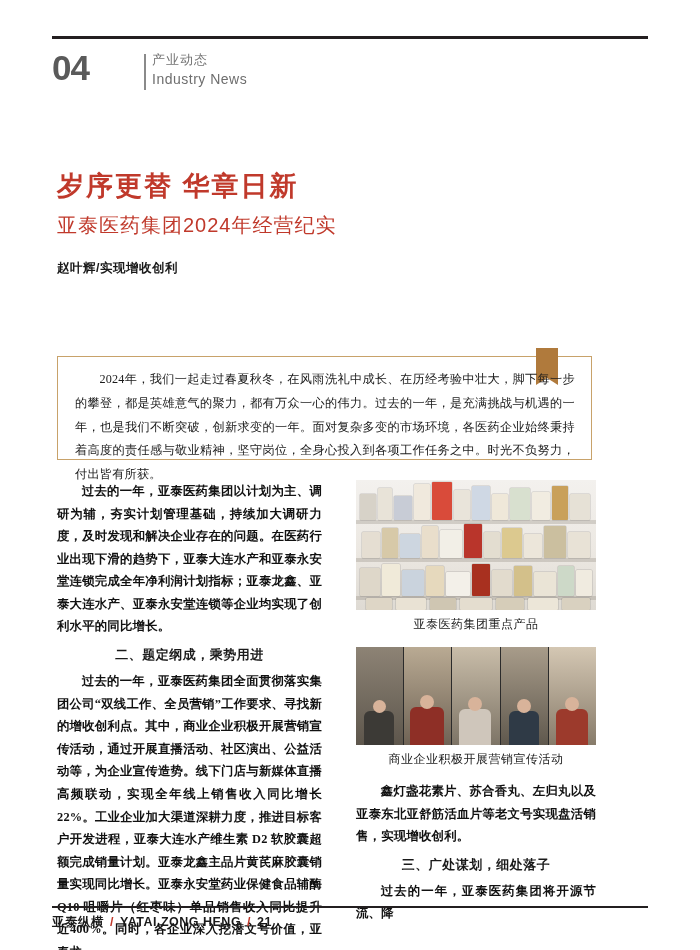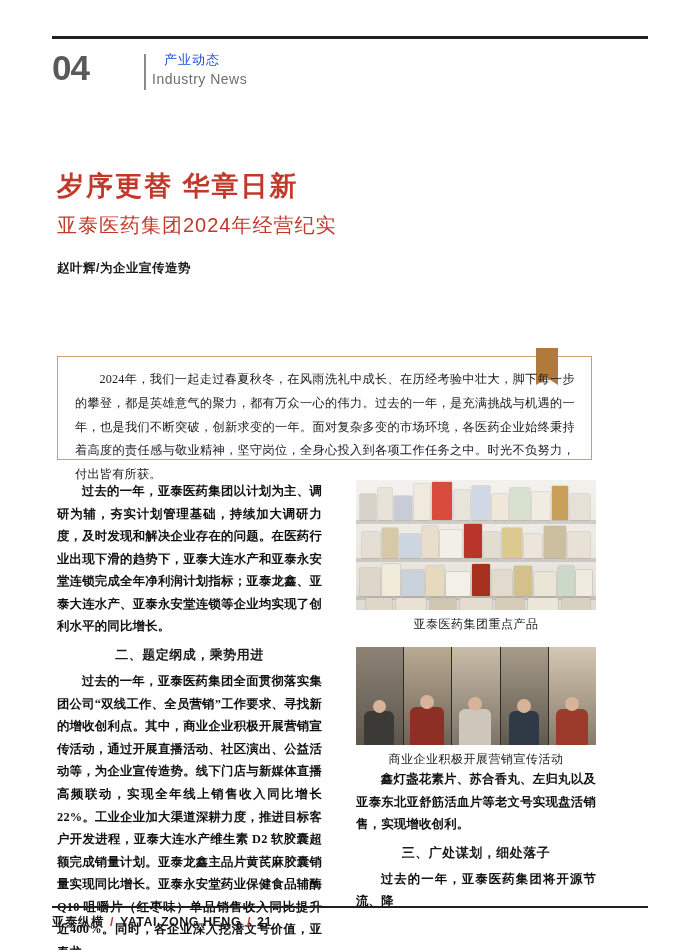--- a/index.html
+++ b/index.html
@@ -53,25 +53,25 @@
   .header-vbar {
     position: absolute;
     left: 92px;
     top: 20px;
     width: 2px;
     height: 36px;
     background: #8a8a8a;
   }
   .header-cn {
     position: absolute;
-    left: 112px;
+    left: 100px;
     top: 17px;
     font-family: "Liberation Sans", sans-serif;
     font-size: 13px;
-    color: #1d4ed8;
+    color: #737373;
     letter-spacing: 1px;
   }
   .header-en {
     position: absolute;
     left: 100px;
     top: 37px;
     font-family: "Liberation Sans", sans-serif;
     font-size: 14px;
     color: #6e6e6e;
     letter-spacing: 0.5px;
@@ -271,21 +271,21 @@
   <div class="header">
     <div class="header-rule"></div>
     <div class="header-num">04</div>
     <div class="header-vbar"></div>
     <div class="header-cn">产业动态</div>
     <div class="header-en">Industry News</div>
   </div>
 
   <div class="title-main">岁序更替 华章日新</div>
   <div class="title-sub">亚泰医药集团2024年经营纪实</div>
-  <div class="byline">赵叶辉/为企业宣传造势</div>
+  <div class="byline">赵叶辉/实现增收创利</div>
 
   <div class="lead-wrap">
     <div class="lead-box"></div>
     <div class="lead-ribbon"></div>
     <div class="lead-text">2024年，我们一起走过春夏秋冬，在风雨洗礼中成长、在历经考验中壮大，脚下每一步的攀登，都是英雄意气的聚力，都有万众一心的伟力。过去的一年，是充满挑战与机遇的一年，也是我们不断突破，创新求变的一年。面对复杂多变的市场环境，各医药企业始终秉持着高度的责任感与敬业精神，坚守岗位，全身心投入到各项工作任务之中。时光不负努力，付出皆有所获。</div>
   </div>
 
   <div class="col-left">
     <p class="body">过去的一年，亚泰医药集团以计划为主、调研为辅，夯实计划管理基础，持续加大调研力度，及时发现和解决企业存在的问题。在医药行业出现下滑的趋势下，亚泰大连水产和亚泰永安堂连锁完成全年净利润计划指标；亚泰龙鑫、亚泰大连水产、亚泰永安堂连锁等企业均实现了创利水平的同比增长。</p>
     <div class="sec-head">二、题定纲成，乘势用进</div>
@@ -367,21 +367,21 @@
           <div class="live-head" style="left:16px; bottom:32px; width:14px; height:14px;"></div>
         </div>
         <div class="live-cell" style="background:linear-gradient(#d4c7b3,#877b6a)">
           <div class="live-body" style="left:7px; bottom:0; width:32px; height:36px; background:#9c3a2c;"></div>
           <div class="live-head" style="left:16px; bottom:34px; width:14px; height:14px;"></div>
         </div>
       </div>
       <div class="fig-cap">商业企业积极开展营销宣传活动</div>
     </div>
 
-    <p class="body" style="margin-top:0">鑫灯盏花素片、苏合香丸、左归丸以及亚泰东北亚舒筋活血片等老文号实现盘活销售，实现增收创利。</p>
+    <p class="body" style="margin-top:12px">鑫灯盏花素片、苏合香丸、左归丸以及亚泰东北亚舒筋活血片等老文号实现盘活销售，实现增收创利。</p>
 
     <div class="sec-head">三、广处谋划，细处落子</div>
     <p class="body">过去的一年，亚泰医药集团将开源节流、降</p>
   </div>
 
   <div class="footer-rule"></div>
   <div class="footer">
     <span>亚泰纵横</span>
     <span class="sep">/</span>
     <span>YATAI ZONG HENG</span>

